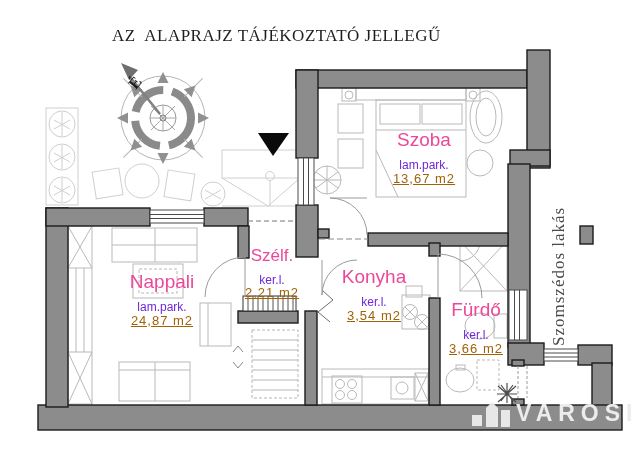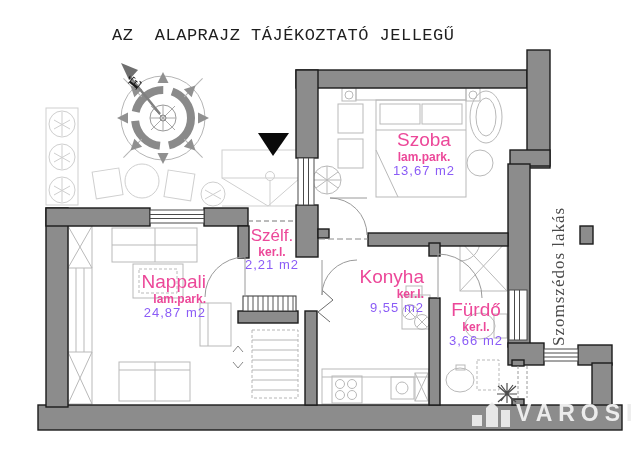--- a/index.html
+++ b/index.html
@@ -2,28 +2,28 @@
 <html><head>
 <meta charset="utf-8">
 <style>
   html,body { margin:0; padding:0; background:#ffffff; }
   .stage {
     position:relative; width:640px; height:452px; background:#fff;
     overflow:hidden; font-family:"Liberation Sans", sans-serif;
   }
   .abs { position:absolute; }
   .plan-title {
-    left:112px; top:26px; font-family:Liberation Mono, monospace;
+    left:112px; top:26px; font-family:Liberation Serif, serif;
     font-size:17px; color:#1e1e1e; letter-spacing:.5px; white-space:pre;
   }
   .room-label { text-align:center; line-height:1.05; pointer-events:none; }
   .room-name  { font-size:19px; color:#ec4899; }
-  .room-name.small { font-size:17px; }
-  .room-floor { font-size:12px; color:#ec4899; margin-top:1px;font-weight:bold; }
-  .room-area  { font-size:13px; color:#8b5cf6; letter-spacing:1px; }
+  .room-name.small { font-size:17px;margin-top:20px; }
+  .room-floor { font-size:12px; color:#6d28d9; margin-top:9px; }
+  .room-area  { font-size:13px; color:#a16207; letter-spacing:1px;text-decoration:underline; }
   .neighbor-label {
     left:549px; top:150px; height:196px;
     writing-mode:vertical-rl; transform:rotate(180deg);
     font-family:"Liberation Serif", serif; font-size:17px;
     color:#4a4a4a; letter-spacing:1px;
   }
   .north-label {
     left:130px; top:74px; transform:rotate(-50deg);
     font-family:"Liberation Serif", serif; font-weight:bold;
     font-size:16px; color:#1a1a1a;
@@ -218,36 +218,36 @@
   <div class="abs plan-title">AZ  ALAPRAJZ TÁJÉKOZTATÓ JELLEGŰ</div>
 
   <div class="abs north-label">É</div>
 
   <div class="abs room-label" style="left:374px; top:130px; width:100px;">
     <div class="room-name">Szoba</div>
     <div class="room-floor">lam.park.</div>
     <div class="room-area">13,67 m2</div>
   </div>
 
-  <div class="abs room-label" style="left:106px; top:272px; width:100px;text-align:right;">
+  <div class="abs room-label" style="left:112px; top:272px; width:100px;">
     <div class="room-name">Nappali</div>
     <div class="room-floor">lam.park.</div>
     <div class="room-area">24,87 m2</div>
   </div>
 
   <div class="abs room-label" style="left:227px; top:227px; width:90px;">
     <div class="room-name small">Szélf.</div>
     <div class="room-floor">ker.l.</div>
     <div class="room-area">2,21 m2</div>
   </div>
 
-  <div class="abs room-label" style="left:324px; top:267px; width:100px;text-align:right;">
+  <div class="abs room-label" style="left:324px; top:267px; width:100px;">
     <div class="room-name">Konyha</div>
     <div class="room-floor">ker.l.</div>
-    <div class="room-area">9,55 m2</div>
+    <div class="room-area">3,54 m2</div>
   </div>
 
   <div class="abs room-label" style="left:426px; top:300px; width:100px;">
     <div class="room-name">Fürdő</div>
     <div class="room-floor">ker.l.</div>
     <div class="room-area">3,66 m2</div>
   </div>
 
   <div class="abs neighbor-label">Szomszédos lakás</div>
 

